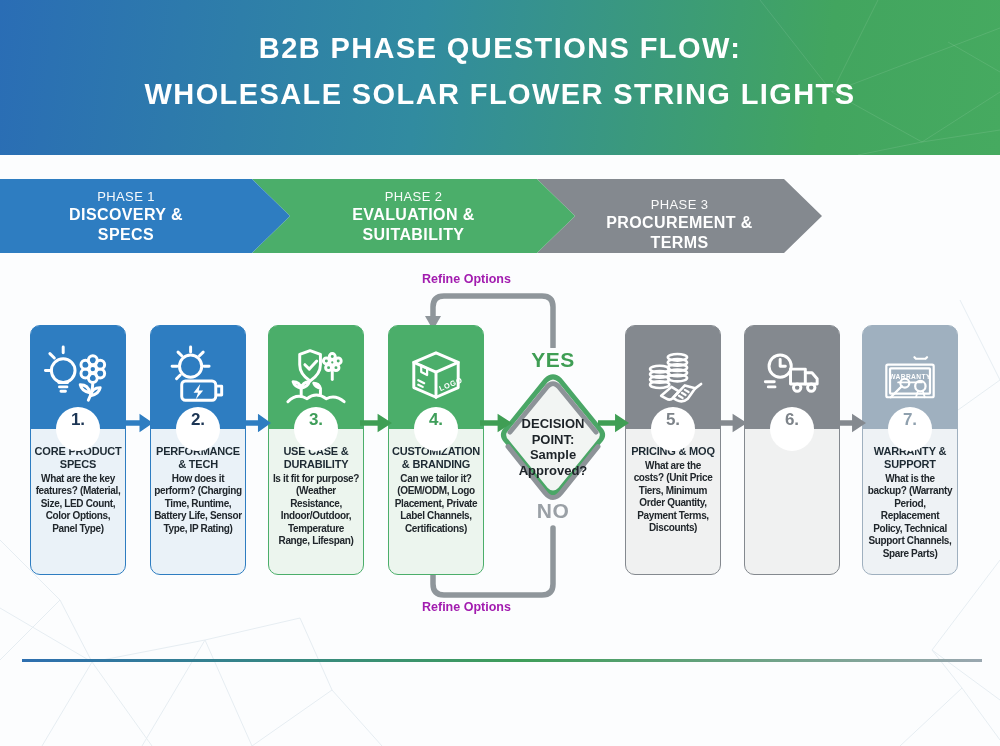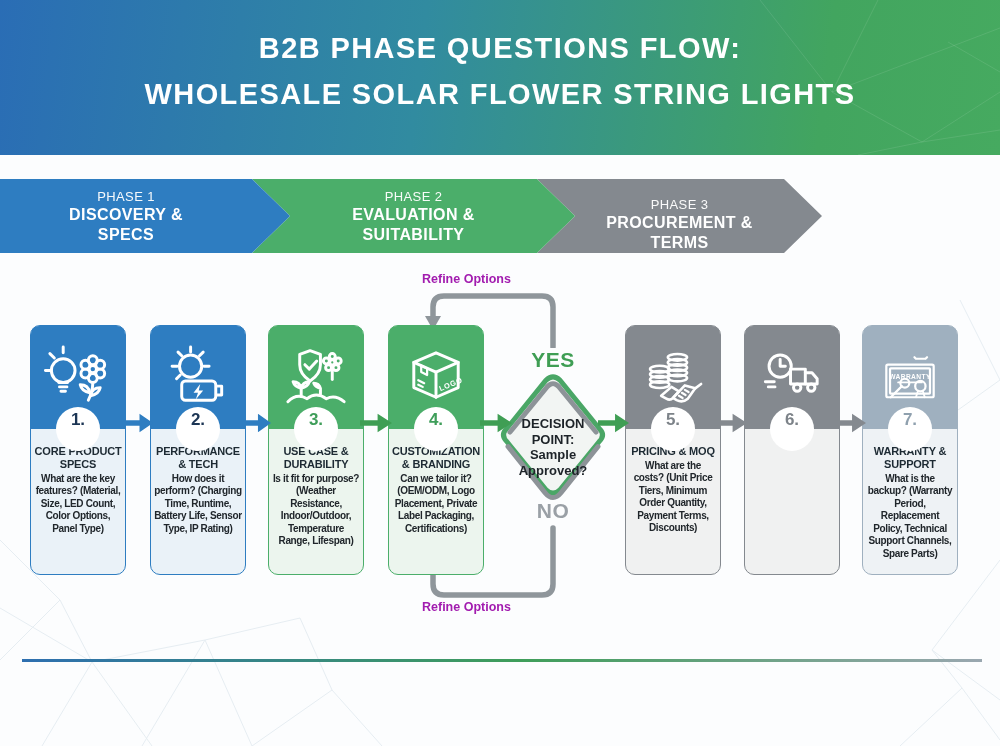--- a/index.html
+++ b/index.html
@@ -211,21 +211,21 @@
         <path d="M30 33 l8 4 v9 l-8 -4 z" stroke-width="3"></path>
         <path d="M26 53 l8 4 M26 59 l6 3" stroke-width="3"></path>
         <text x="54" y="66" transform="rotate(-23 60 62)" font-size="10" font-weight="bold" fill="#ffffff" stroke="none" letter-spacing="1">LOGO</text>
       </svg>
     </div>
     <div class="num-circle">
         <span>4.</span>
       </div>
     <div class="card-body">
       <div class="card-title">CUSTOMIZATION &amp; BRANDING</div>
-      <div class="card-desc">Can we tailor it? (OEM/ODM, Logo Placement, Private Label Packaging, Certifications)</div>
+      <div class="card-desc">Can we tailor it? (OEM/ODM, Logo Placement, Private Label Channels, Certifications)</div>
     </div>
   </div>
 
   <div class="card theme-gray" style="left:625px">
     <div class="card-head">
       <svg width="74" height="74" viewBox="0 0 100 100" fill="none" stroke="#ffffff" stroke-width="3.5" stroke-linecap="round" stroke-linejoin="round">
         <ellipse cx="56" cy="22" rx="13" ry="4.5"></ellipse>
           <ellipse cx="56" cy="29" rx="13" ry="4.5"></ellipse>
         <ellipse cx="56" cy="36" rx="13" ry="4.5"></ellipse>
           <ellipse cx="56" cy="43" rx="13" ry="4.5"></ellipse>

